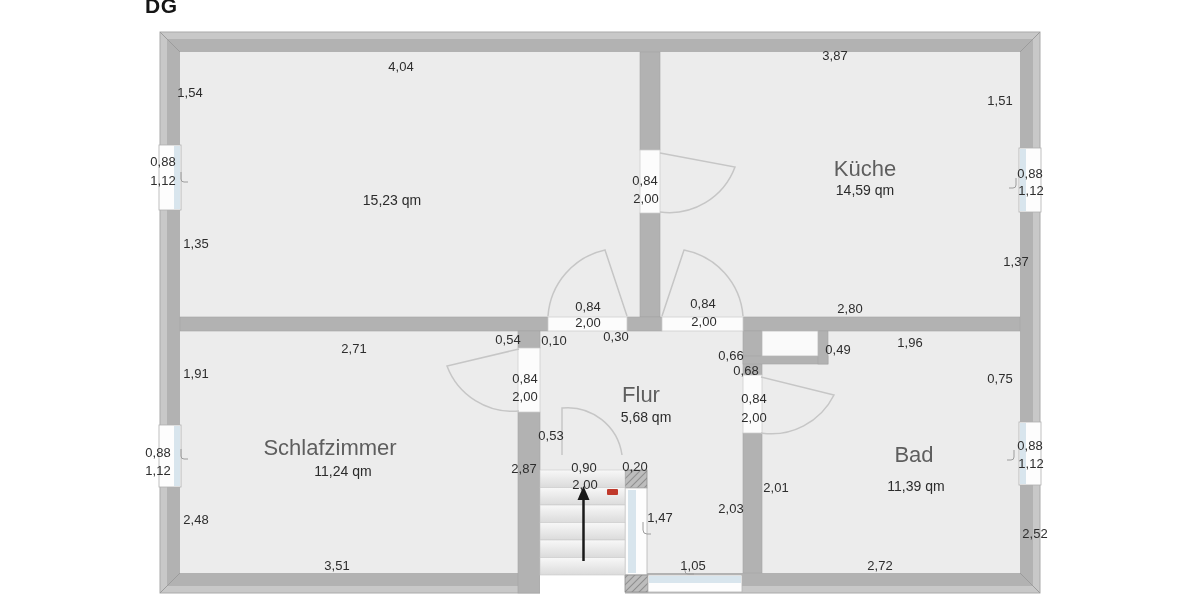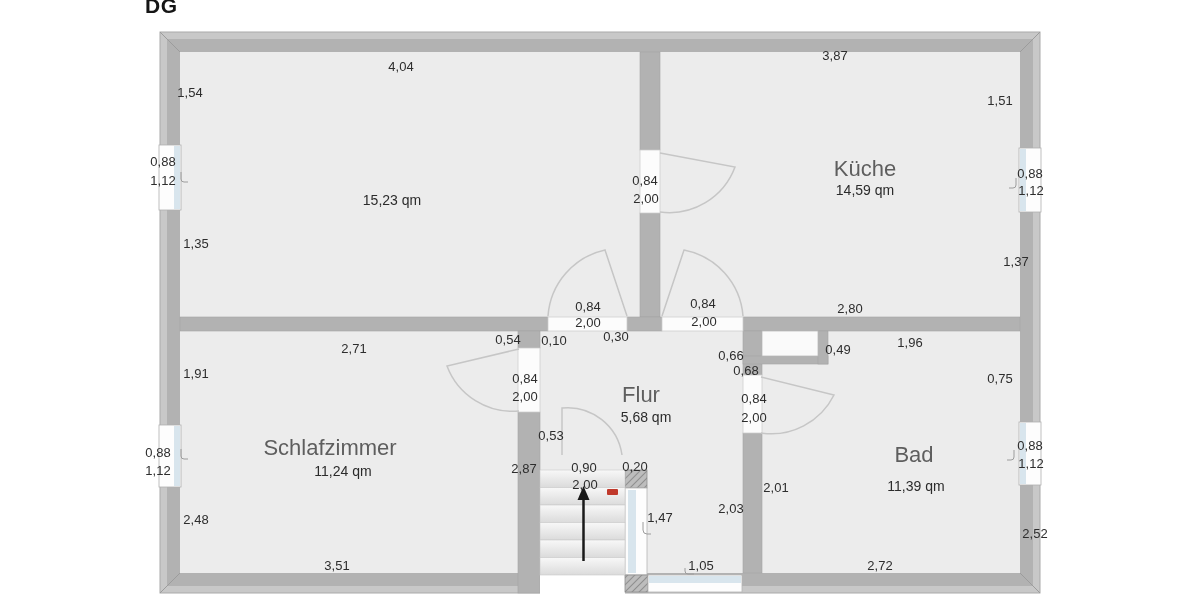--- a/index.html
+++ b/index.html
@@ -194,17 +194,17 @@
       <div class="meas" style="left: 1031px; top: 463px;">1,12</div>
       <div class="meas" style="left: 524px; top: 468px;">2,87</div>
       <div class="meas" style="left: 584px; top: 467px;">0,90</div>
       <div class="meas" style="left: 635px; top: 466px;">0,20</div>
       <div class="meas" style="left: 585px; top: 484px;">2,00</div>
       <div class="meas" style="left: 660px; top: 517px;">1,47</div>
       <div class="meas" style="left: 731px; top: 508px;">2,03</div>
       <div class="meas" style="left: 776px; top: 487px;">2,01</div>
       <div class="meas" style="left: 196px; top: 519px;">2,48</div>
       <div class="meas" style="left: 1035px; top: 523px; margin-top: 10px;">2,52</div>
-      <div class="meas" style="left: 693px; top: 565px; margin-left: 8px;">1,05</div>
+      <div class="meas" style="left: 693px; top: 565px;">1,05</div>
       <div class="meas" style="left: 880px; top: 565px;">2,72</div>
       <div class="meas" style="left: 337px; top: 565px;">3,51</div>
     </div>
 </div>
 
 </body></html>

